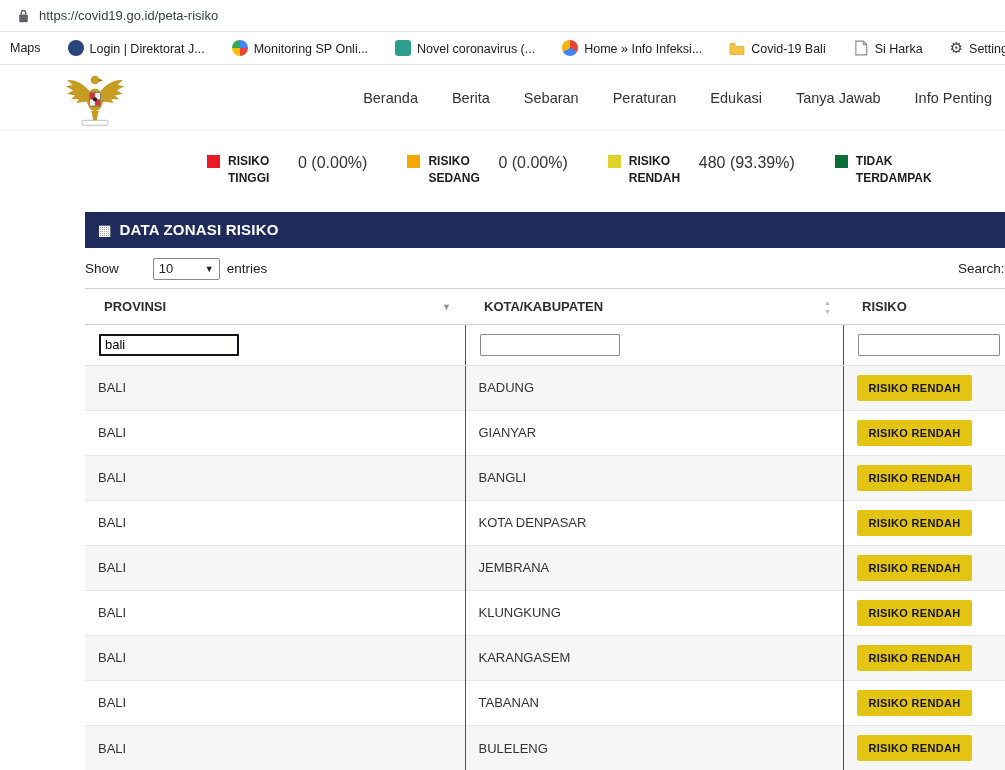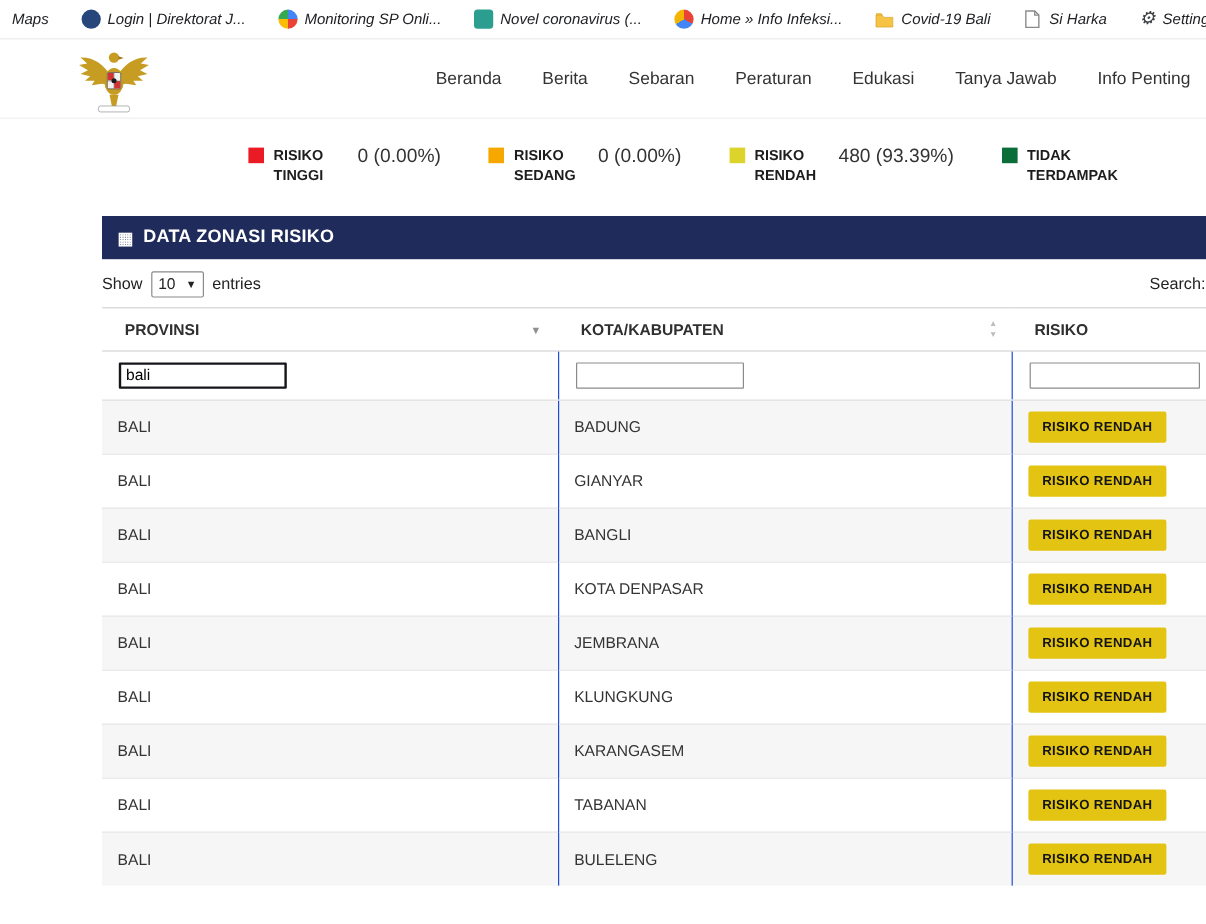--- a/index.html
+++ b/index.html
@@ -9,21 +9,21 @@
 
   
   .urlbar { height:32px; display:flex; align-items:center; padding-left:18px;
             border-bottom:1px solid #e4e4e4; background:#fff; }
   .lock-icon { width:11px; height:14px; margin-right:10px; flex:0 0 auto; }
   .url-text { font-size:13px; color:#3c4043; }
 
   .bookmarks { height:33px; display:flex; align-items:center; padding-left:10px;
                gap:27px; border-bottom:1px solid #e4e4e4; font-size:12.5px;
                color:#202124; white-space:nowrap; overflow:hidden; }
-  .bm { display:flex; align-items:center; gap:6px; cursor:pointer;font-style:italic; }
+  .bm { display:flex; align-items:flex-end; gap:6px; cursor:pointer; }
   .bm-icon { width:16px; height:16px; flex:0 0 auto; display:inline-block; }
   .ic-navy  { border-radius:50%; background:#27477c; }
   .ic-multi { border-radius:50%; background:conic-gradient(#4285f4 0 25%, #ea4335 0 50%, #fbbc05 0 75%, #34a853 0); }
   .ic-teal  { border-radius:3px; background:#2b9e8f; }
   .ic-multi2{ border-radius:50%; background:conic-gradient(#e94335 0 33%, #4285f4 0 66%, #f4b400 0); }
   .ic-glyph { width:auto; font-size:15px; line-height:16px; color:#3c4043; }
 
   
   .site-header { position:relative; height:66px; border-bottom:1px solid #f1f1f1; background:#fff; }
   .logo { position:absolute; left:64px; top:2px; width:62px; height:62px; cursor:pointer; }
@@ -42,22 +42,22 @@
 
   
   .content { position:relative; margin-left:85px; width:998px; }
   .banner { height:36px; background:#1f2b5b; color:#fff; font-weight:700; font-size:15px;
             display:flex; align-items:center; padding-left:13px; gap:8px; letter-spacing:.2px; }
   .banner .grid-icon { font-size:14px; line-height:1; }
 
   .controls { position:relative; height:40px; display:flex; align-items:center;
               font-size:13.5px; color:#222; gap:7px; padding-top:2px; }
   .select-box { display:flex; align-items:center; justify-content:space-between;
-                width:44px; height:22px; border:1px solid #8a8a8a; border-radius:2px;
-                padding:0 5px; font-size:13px; background:#fff; cursor:pointer; }
+                width:67px; height:22px; border:1px solid #8a8a8a; border-radius:2px;
+                padding:0 5px; font-size:13px; background:#fff; cursor:pointer;margin-left:27px; }
   .select-arrow { font-size:9px; color:#222; }
   .search-label { position:absolute; left:873px; }
 
   table.data { border-collapse:collapse; width:998px; table-layout:fixed;
                font-size:13px; color:#333; }
   table.data thead th { height:36px; text-align:left; padding-left:19px; font-size:13px;
                font-weight:700; color:#2f2f2f; border-top:1px solid #d4d4d4;
                border-bottom:1px solid #d4d4d4; position:relative; cursor:pointer; }
   .sort-desc { position:absolute; right:14px; top:13px; font-size:9px; color:#8f8f8f; }
   .sort-both { position:absolute; right:12px; top:9px; display:flex; flex-direction:column;
@@ -71,20 +71,27 @@
   table.data tbody td + td,
   .filter-row td + td { border-left:1px solid #1d4ed8; }
   .badge { display:inline-block; background:#e3c413; color:#151515; font-weight:700;
            font-size:11px; padding:7px 12px; border-radius:2px; letter-spacing:.3px; }
 </style>
 </head>
 <body>
 
 <div class="screen">
 
+  <div class="urlbar">
+    <svg class="lock-icon" viewBox="0 0 10 13">
+      <rect x="1" y="5.2" width="8" height="7" rx="1" fill="#5f6368"></rect>
+      <path d="M3 5.2 V3.4 a2 2 0 0 1 4 0 V5.2" fill="none" stroke="#5f6368" stroke-width="1.4"></path>
+    </svg>
+    <span class="url-text">https://covid19.go.id/peta-risiko</span>
+  </div>
 
   <div class="bookmarks">
     <div class="bm">
       <span class="bm-label">Maps</span>
     </div>
     <div class="bm">
       <span class="bm-icon ic-navy"></span>
       <span class="bm-label">Login | Direktorat J...</span>
     </div>
     <div class="bm">

